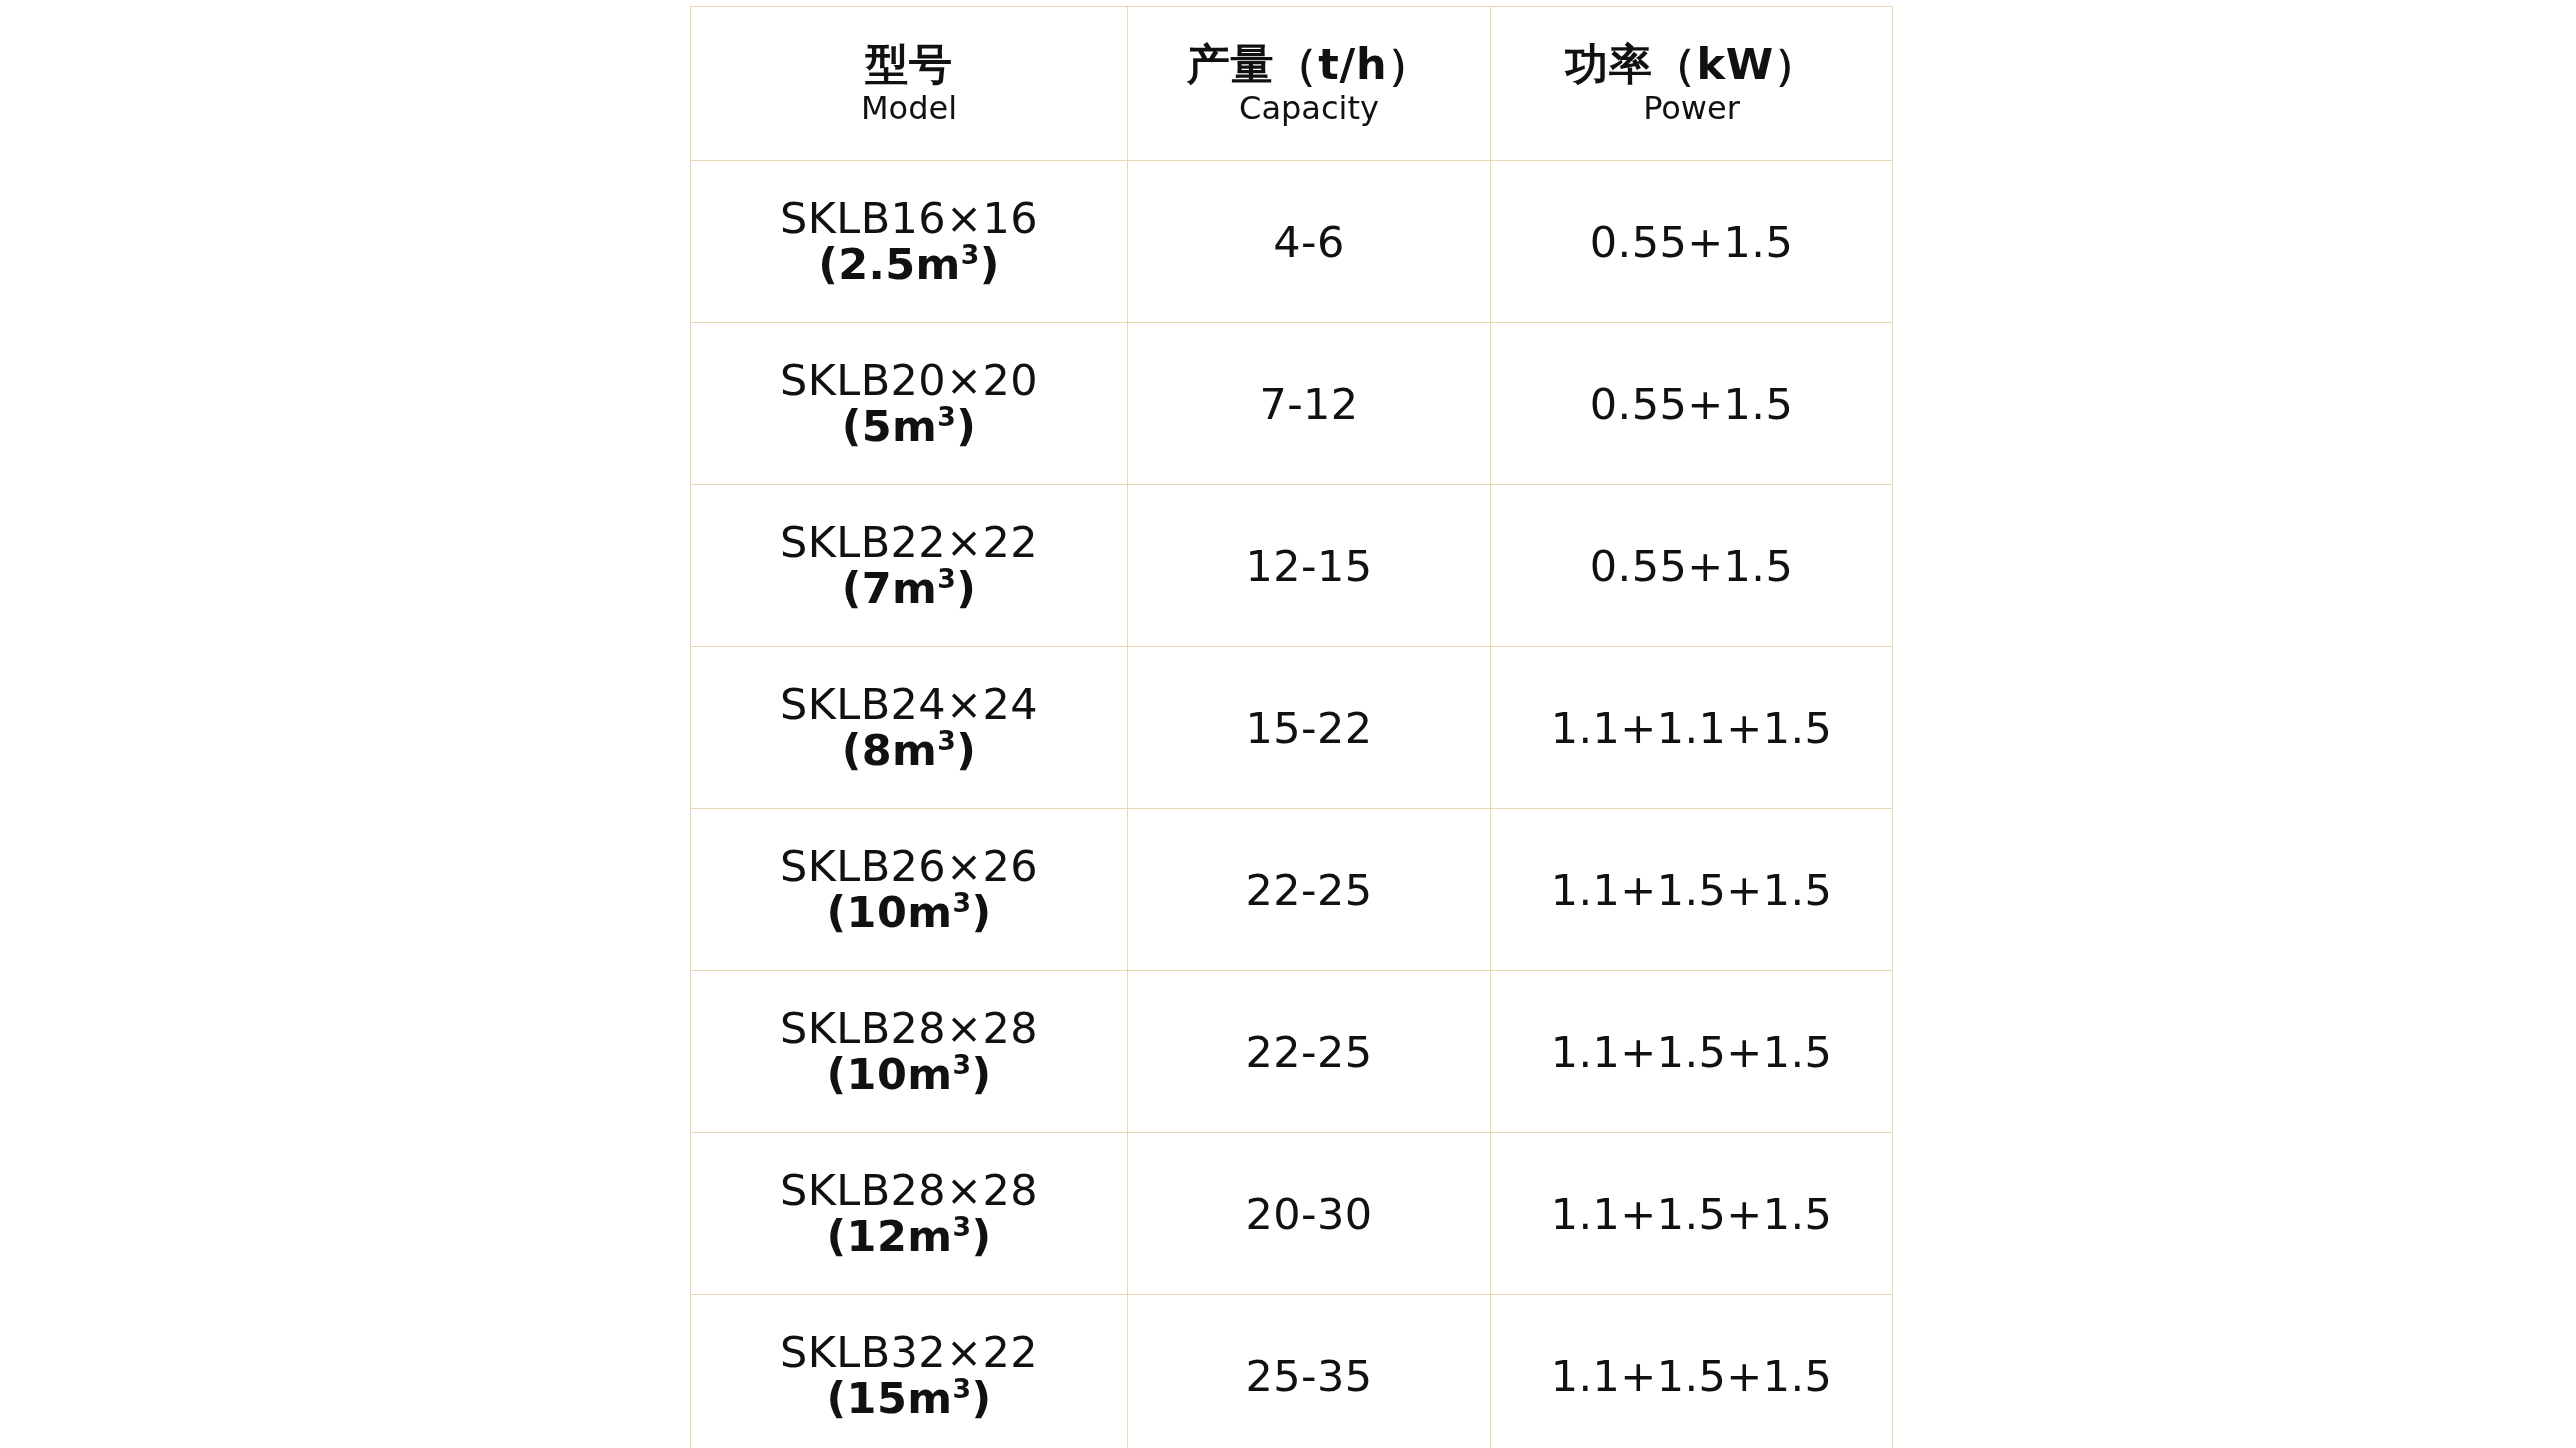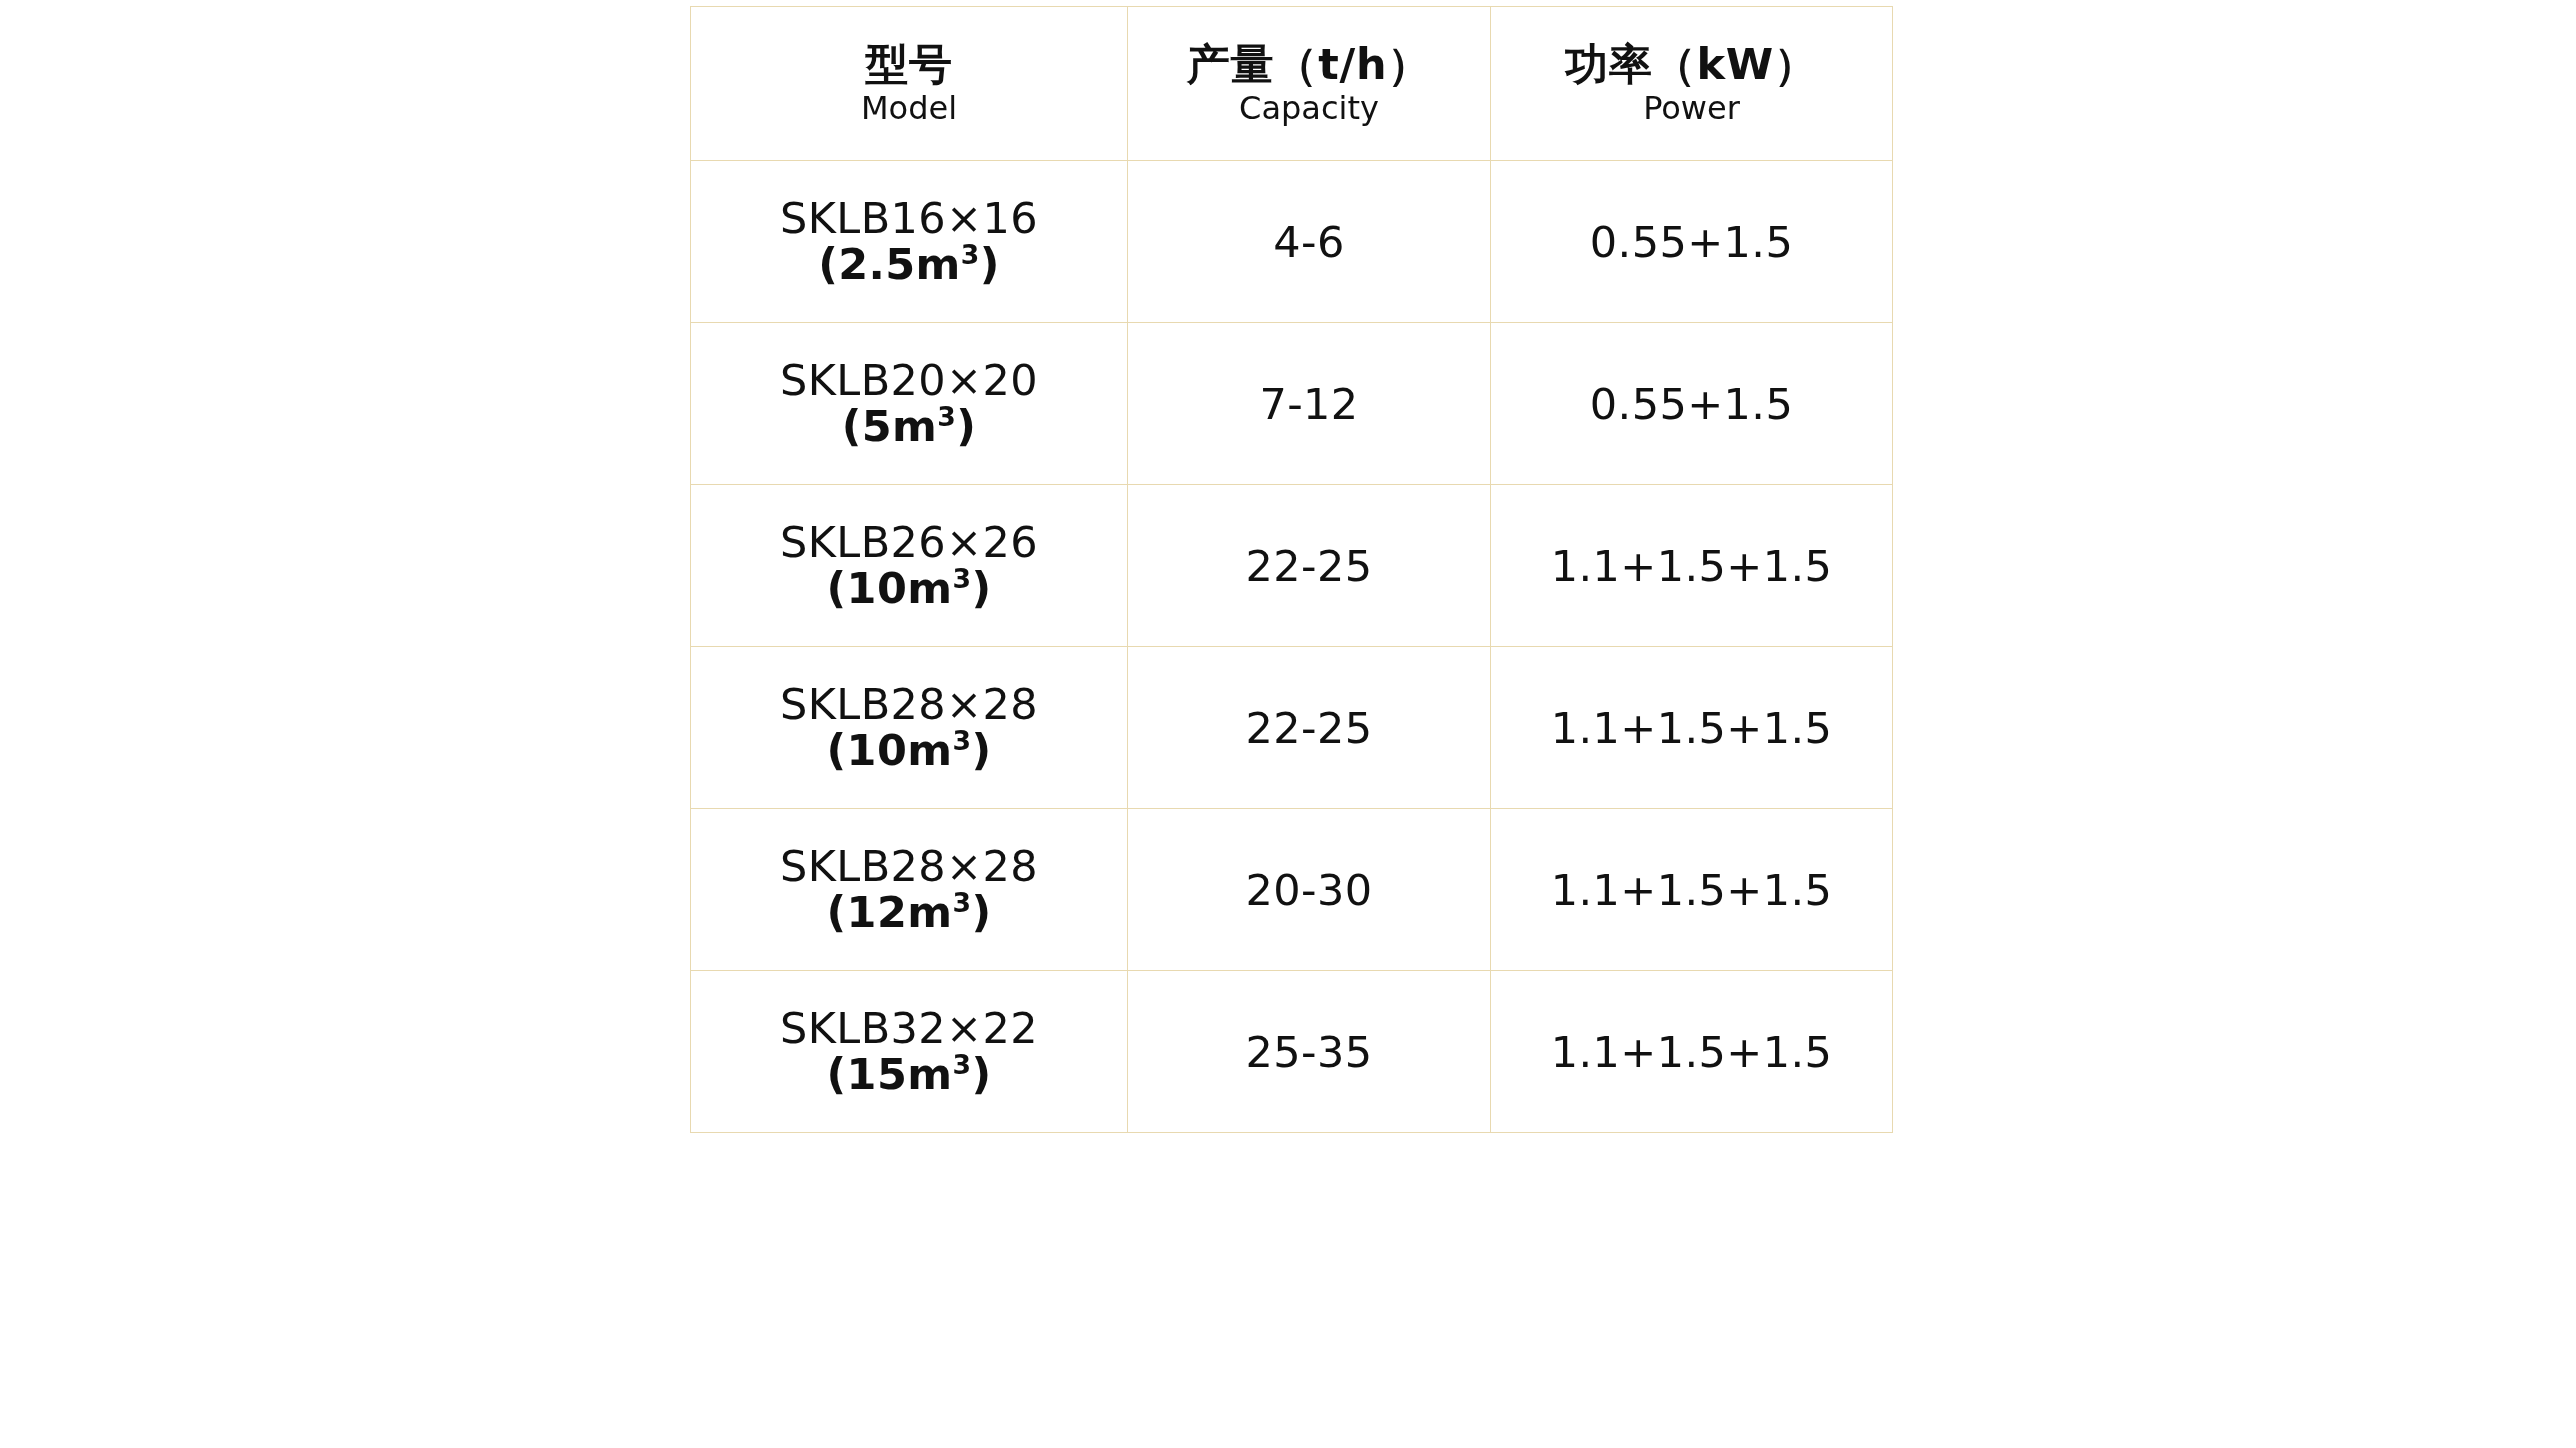--- a/index.html
+++ b/index.html
@@ -119,20 +119,36 @@
       <tr>
         <td>
           <div class="model-main">SKLB20×20</div>
           <div class="model-sub"><span>(5m</span><sup>3</sup><span>)</span></div>
         </td>
         <td class="cell-val">7-12</td>
         <td class="cell-val">0.55+1.5</td>
       </tr>
       <tr>
         <td>
+          <div class="model-main">SKLB22×22</div>
+          <div class="model-sub"><span>(7m</span><sup>3</sup><span>)</span></div>
+        </td>
+        <td class="cell-val">12-15</td>
+        <td class="cell-val">0.55+1.5</td>
+      </tr>
+      <tr>
+        <td>
+          <div class="model-main">SKLB24×24</div>
+          <div class="model-sub"><span>(8m</span><sup>3</sup><span>)</span></div>
+        </td>
+        <td class="cell-val">15-22</td>
+        <td class="cell-val">1.1+1.1+1.5</td>
+      </tr>
+      <tr>
+        <td>
           <div class="model-main">SKLB26×26</div>
           <div class="model-sub"><span>(10m</span><sup>3</sup><span>)</span></div>
         </td>
         <td class="cell-val">22-25</td>
         <td class="cell-val">1.1+1.5+1.5</td>
       </tr>
       <tr>
         <td>
           <div class="model-main">SKLB28×28</div>
           <div class="model-sub"><span>(10m</span><sup>3</sup><span>)</span></div>

